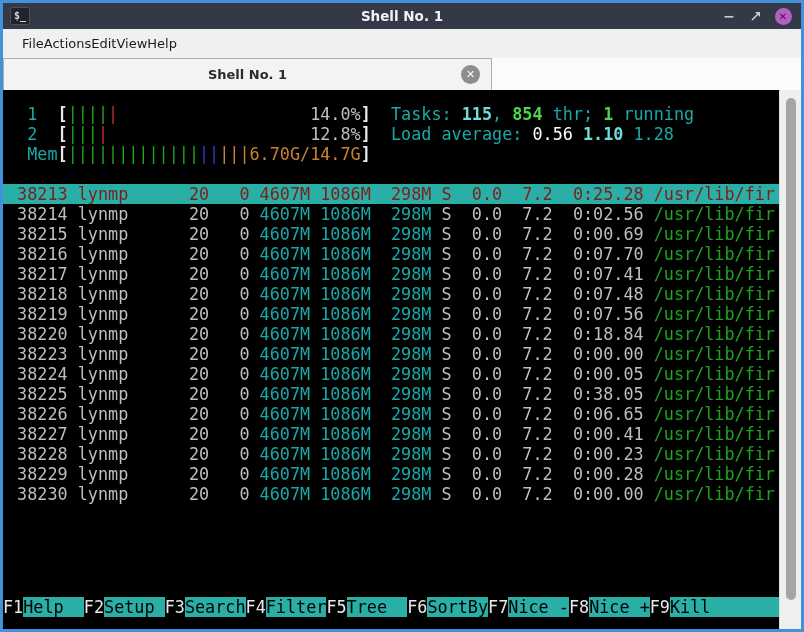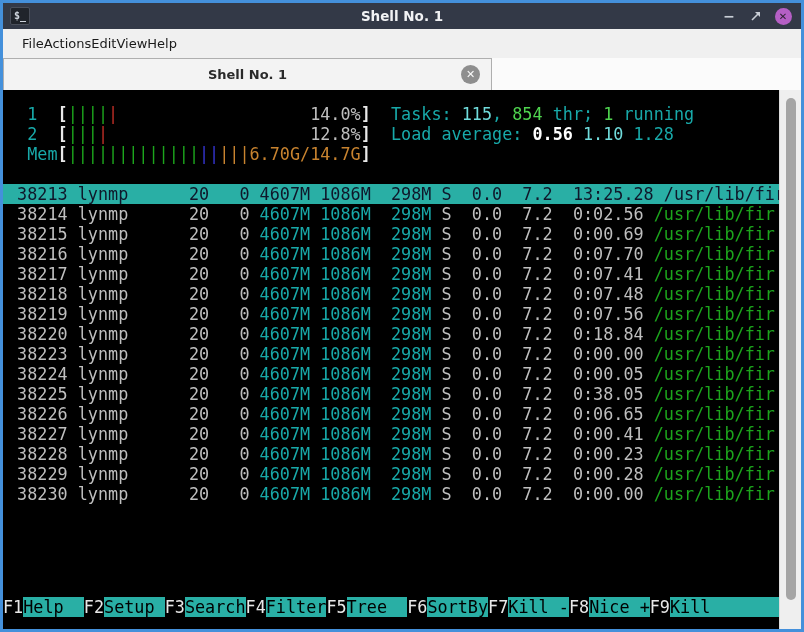--- a/index.html
+++ b/index.html
@@ -35,24 +35,24 @@
     color:#FAFAFA;font-size:11px;font-weight:bold;display:flex;align-items:center;justify-content:center}
   
   .termwrap{flex:1;display:flex;min-height:0}
   .term{flex:1;position:relative;background:#000;padding:14px 0 0 0;overflow:hidden;
     font-family:"DejaVu Sans Mono",monospace;font-size:16.8px;line-height:20px}
   .tl{white-space:pre;height:20px;padding-left:4px;color:var(--gray)}
   .tl.hdr{background:var(--hdrbg);color:#000}
   .tl.hdr span{color:#000}
   .tl.hdr span.c-hdrsel{background:var(--selbg)}
   .tl.selrow{background:var(--selbg)}
-  .tl.selrow span{color:#0f172a}
-  .c-cyan{color:var(--cyan)} .c-bcyan{color:var(--bcyan);font-weight:normal}
-  .c-green{color:var(--green)} .c-bgreen{color:var(--bgreen);font-weight:normal}
-  .c-gray{color:var(--gray)} .c-bwhite{color:var(--white);font-weight:bold}
+  .tl.selrow span{color:#7f1d1d}
+  .c-cyan{color:var(--cyan)} .c-bcyan{color:var(--bcyan);font-weight:bold}
+  .c-green{color:var(--green)} .c-bgreen{color:var(--bgreen);font-weight:bold}
+  .c-gray{color:var(--gray)} .c-bwhite{color:var(--white);font-weight:normal}
   .c-red{color:var(--red)} .c-blue{color:var(--blue)} .c-orange{color:var(--orange)}
   .c-bracket{color:var(--bracket);font-weight:bold}
   .fnbar{position:absolute;left:0;right:0;bottom:12px;height:20px;display:flex}
   .fnkey{color:#E8E8E8;white-space:pre}
   .fnlbl{background:var(--selbg);color:#000;white-space:pre}
   .fnfill{flex:1;background:var(--selbg)}
   
   .sbar{width:22px;background:var(--track);position:relative;flex:0 0 auto;border-left:1px solid #DcDcDc}
   .sthumb{position:absolute;left:6px;top:8px;width:10px;height:502px;background:var(--thumb);border-radius:5px}
 </style>
@@ -95,21 +95,21 @@
     </div>
   </div>
 
   <div class="termwrap">
     <div class="term">
       <div id="lines">
           <div class="tl"><span class="c-cyan">  1  </span><span class="c-bracket">[</span><span class="c-green">||||</span><span class="c-red">|</span><span>                   </span><span class="c-gray">14.0%</span><span class="c-bracket">]</span><span>  </span><span class="c-cyan">Tasks: </span><span class="c-bcyan">115</span><span class="c-cyan">, </span><span class="c-bgreen">854</span><span class="c-cyan"> thr; </span><span class="c-bgreen">1</span><span class="c-cyan"> running</span></div>
           <div class="tl"><span class="c-cyan">  2  </span><span class="c-bracket">[</span><span class="c-green">|||</span><span class="c-red">|</span><span>                    </span><span class="c-gray">12.8%</span><span class="c-bracket">]</span><span>  </span><span class="c-cyan">Load average: </span><span class="c-bwhite">0.56</span><span class="c-cyan"> </span><span class="c-bcyan">1.10</span><span class="c-cyan"> </span><span class="c-cyan">1.28</span></div>
           <div class="tl"><span class="c-cyan">  Mem</span><span class="c-bracket">[</span><span class="c-green">|||||||||||||</span><span class="c-blue">||</span><span class="c-orange">|||</span><span></span><span class="c-orange">6.70G/14.7G</span><span class="c-bracket">]</span></div>
           <div class="tl"></div>
-          <div class="tl selrow"><span> 38213</span><span> lynmp    </span><span>  20</span><span>   0</span><span> 4607M</span><span> 1086M</span><span>  298M</span><span> S</span><span>  0.0</span><span>  7.2</span><span>  13:25.28</span><span> /usr/lib/fir</span></div>
+          <div class="tl selrow"><span> 38213</span><span> lynmp    </span><span>  20</span><span>   0</span><span> 4607M</span><span> 1086M</span><span>  298M</span><span> S</span><span>  0.0</span><span>  7.2</span><span>  0:25.28</span><span> /usr/lib/fir</span></div>
           <div class="tl"><span class="c-gray"> 38214</span><span class="c-gray"> lynmp    </span><span class="c-gray">  20</span><span class="c-gray">   0</span><span class="c-cyan"> 4607M</span><span class="c-cyan"> 1086M</span><span class="c-cyan">  298M</span><span class="c-gray"> S</span><span class="c-gray">  0.0</span><span class="c-gray">  7.2</span><span class="c-gray">  0:02.56</span><span class="c-green"> /usr/lib/fir</span></div>
           <div class="tl"><span class="c-gray"> 38215</span><span class="c-gray"> lynmp    </span><span class="c-gray">  20</span><span class="c-gray">   0</span><span class="c-cyan"> 4607M</span><span class="c-cyan"> 1086M</span><span class="c-cyan">  298M</span><span class="c-gray"> S</span><span class="c-gray">  0.0</span><span class="c-gray">  7.2</span><span class="c-gray">  0:00.69</span><span class="c-green"> /usr/lib/fir</span></div>
           <div class="tl"><span class="c-gray"> 38216</span><span class="c-gray"> lynmp    </span><span class="c-gray">  20</span><span class="c-gray">   0</span><span class="c-cyan"> 4607M</span><span class="c-cyan"> 1086M</span><span class="c-cyan">  298M</span><span class="c-gray"> S</span><span class="c-gray">  0.0</span><span class="c-gray">  7.2</span><span class="c-gray">  0:07.70</span><span class="c-green"> /usr/lib/fir</span></div>
           <div class="tl"><span class="c-gray"> 38217</span><span class="c-gray"> lynmp    </span><span class="c-gray">  20</span><span class="c-gray">   0</span><span class="c-cyan"> 4607M</span><span class="c-cyan"> 1086M</span><span class="c-cyan">  298M</span><span class="c-gray"> S</span><span class="c-gray">  0.0</span><span class="c-gray">  7.2</span><span class="c-gray">  0:07.41</span><span class="c-green"> /usr/lib/fir</span></div>
           <div class="tl"><span class="c-gray"> 38218</span><span class="c-gray"> lynmp    </span><span class="c-gray">  20</span><span class="c-gray">   0</span><span class="c-cyan"> 4607M</span><span class="c-cyan"> 1086M</span><span class="c-cyan">  298M</span><span class="c-gray"> S</span><span class="c-gray">  0.0</span><span class="c-gray">  7.2</span><span class="c-gray">  0:07.48</span><span class="c-green"> /usr/lib/fir</span></div>
           <div class="tl"><span class="c-gray"> 38219</span><span class="c-gray"> lynmp    </span><span class="c-gray">  20</span><span class="c-gray">   0</span><span class="c-cyan"> 4607M</span><span class="c-cyan"> 1086M</span><span class="c-cyan">  298M</span><span class="c-gray"> S</span><span class="c-gray">  0.0</span><span class="c-gray">  7.2</span><span class="c-gray">  0:07.56</span><span class="c-green"> /usr/lib/fir</span></div>
           <div class="tl"><span class="c-gray"> 38220</span><span class="c-gray"> lynmp    </span><span class="c-gray">  20</span><span class="c-gray">   0</span><span class="c-cyan"> 4607M</span><span class="c-cyan"> 1086M</span><span class="c-cyan">  298M</span><span class="c-gray"> S</span><span class="c-gray">  0.0</span><span class="c-gray">  7.2</span><span class="c-gray">  0:18.84</span><span class="c-green"> /usr/lib/fir</span></div>
           <div class="tl"><span class="c-gray"> 38223</span><span class="c-gray"> lynmp    </span><span class="c-gray">  20</span><span class="c-gray">   0</span><span class="c-cyan"> 4607M</span><span class="c-cyan"> 1086M</span><span class="c-cyan">  298M</span><span class="c-gray"> S</span><span class="c-gray">  0.0</span><span class="c-gray">  7.2</span><span class="c-gray">  0:00.00</span><span class="c-green"> /usr/lib/fir</span></div>
           <div class="tl"><span class="c-gray"> 38224</span><span class="c-gray"> lynmp    </span><span class="c-gray">  20</span><span class="c-gray">   0</span><span class="c-cyan"> 4607M</span><span class="c-cyan"> 1086M</span><span class="c-cyan">  298M</span><span class="c-gray"> S</span><span class="c-gray">  0.0</span><span class="c-gray">  7.2</span><span class="c-gray">  0:00.05</span><span class="c-green"> /usr/lib/fir</span></div>
           <div class="tl"><span class="c-gray"> 38225</span><span class="c-gray"> lynmp    </span><span class="c-gray">  20</span><span class="c-gray">   0</span><span class="c-cyan"> 4607M</span><span class="c-cyan"> 1086M</span><span class="c-cyan">  298M</span><span class="c-gray"> S</span><span class="c-gray">  0.0</span><span class="c-gray">  7.2</span><span class="c-gray">  0:38.05</span><span class="c-green"> /usr/lib/fir</span></div>
@@ -126,21 +126,21 @@
           <span class="fnlbl">Setup </span>
           <span class="fnkey">F3</span>
           <span class="fnlbl">Search</span>
           <span class="fnkey">F4</span>
           <span class="fnlbl">Filter</span>
           <span class="fnkey">F5</span>
           <span class="fnlbl">Tree  </span>
           <span class="fnkey">F6</span>
           <span class="fnlbl">SortBy</span>
           <span class="fnkey">F7</span>
-          <span class="fnlbl">Kill -</span>
+          <span class="fnlbl">Nice -</span>
           <span class="fnkey">F8</span>
           <span class="fnlbl">Nice +</span>
           <span class="fnkey">F9</span>
           <span class="fnlbl">Kill  </span>
           <span class="fnfill"></span>
         </div>
     </div>
     <div class="sbar">
       <div class="sthumb"></div>
     </div>

